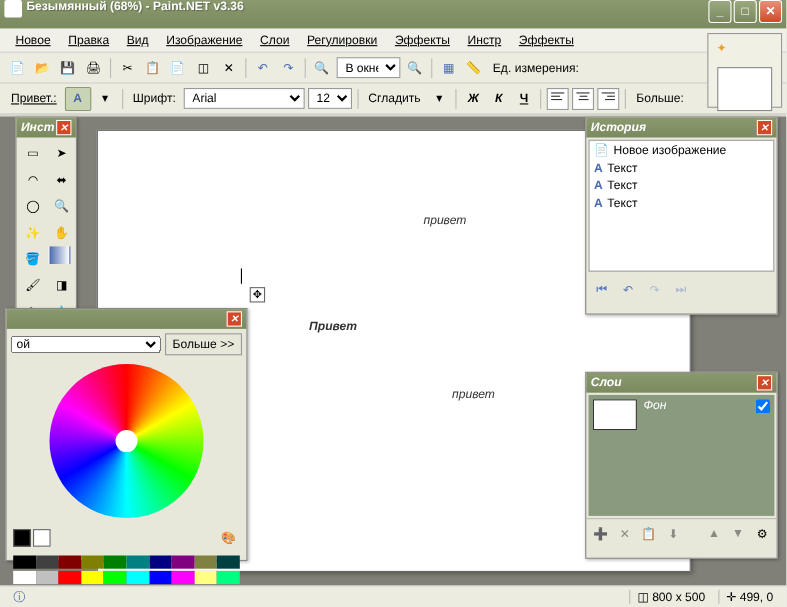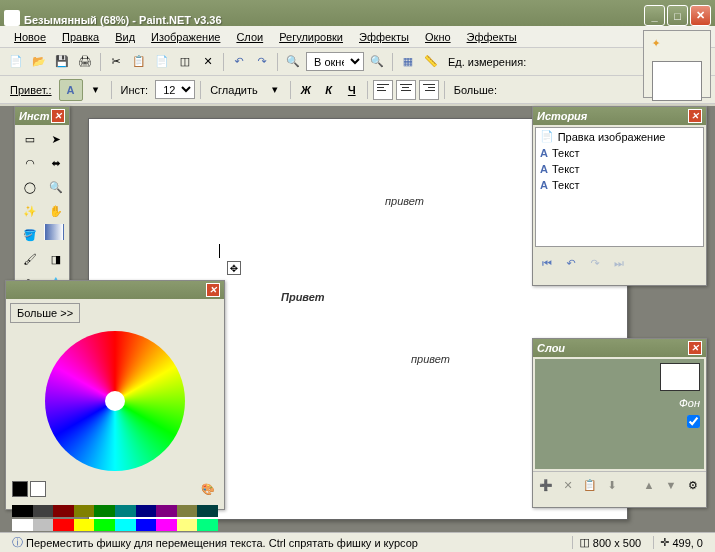--- a/index.html
+++ b/index.html
@@ -1,19 +1,19 @@
 <!DOCTYPE html>
 <html><head>
 <meta charset="utf-8">
 <style>
 * { margin: 0; padding: 0; box-sizing: border-box; font-family: Tahoma, Arial, sans-serif; font-size: 11px; }
 body { background: #d6d6c8; width: 715px; height: 552px; overflow: hidden; position: relative; }
 
 
-.titlebar { height: 26px; background: linear-gradient(to bottom, #8a9a6e, #7a8a5e); display: flex; align-items: flex-end; padding: 0 4px; color: white; font-weight: bold; }
+.titlebar { height: 26px; background: linear-gradient(to bottom, #8a9a6e, #7a8a5e); display: flex; align-items: flex-start; padding: 0 4px; color: white; font-weight: bold; }
 .titlebar .icon { width: 16px; height: 16px; background: #fff; margin-right: 4px; border-radius: 2px; }
 .titlebar .title { flex: 1; text-shadow: 1px 1px 1px rgba(0,0,0,0.3); }
 .winbtns { display: flex; gap: 2px; }
 .winbtn { width: 21px; height: 21px; border: 1px solid #fff; border-radius: 3px; display: flex; align-items: center; justify-content: center; color: white; font-weight: bold; cursor: pointer; }
 .winbtn.min, .winbtn.max { background: linear-gradient(to bottom, #9aaa7e, #7a8a5e); }
 .winbtn.close { background: linear-gradient(to bottom, #e8907a, #d04a2a); }
 
 
 .menubar { height: 22px; background: #f0f0e8; display: flex; align-items: center; padding: 0 6px; border-bottom: 1px solid #ccc; }
 .menuitem { padding: 2px 8px; cursor: pointer; }
@@ -50,21 +50,21 @@
 
 #history { top: 106px; right: 8px; width: 175px; height: 180px; }
 #history .list { background: white; height: 120px; overflow: auto; border: 1px solid #999; margin: 2px; }
 #history .item { padding: 2px 4px; display: flex; align-items: center; gap: 4px; cursor: pointer; }
 #history .navbtns { display: flex; gap: 4px; padding: 4px; justify-content: flex-start; }
 #history .navbtns .tbtn { color: #5a7abe; }
 
 
 #layers { top: 338px; right: 8px; width: 175px; height: 170px; }
 #layers .list { background: #8a9a7e; height: 110px; margin: 2px; }
-#layers .layer { display: flex; align-items: flex-end; padding: 4px; gap: 6px; color: white; font-style: italic; flex-direction: column; }
+#layers .layer { display: flex; align-items: flex-start; padding: 4px; gap: 6px; color: white; font-style: italic; }
 #layers .layer .thumb { width: 40px; height: 28px; background: white; border: 1px solid #333; }
 #layers .layer input[type=checkbox] { margin-left: auto; }
 #layers .bbtns { display: flex; gap: 2px; padding: 3px; border-top: 1px solid #bbb; }
 
 
 #colors { top: 280px; left: 5px; width: 220px; height: 230px; }
 #colors .top { display: flex; align-items: center; gap: 4px; padding: 4px; }
 #colors .top select { flex: 1; }
 #colors .top button { height: 20px; padding: 0 6px; border: 1px solid #999; background: #e8e8da; cursor: pointer; }
 .colorwheel { width: 140px; height: 140px; margin: 4px auto; border-radius: 50%; background: conic-gradient(red, yellow, lime, cyan, blue, magenta, red); position: relative; }
@@ -102,21 +102,21 @@
 </div>
 
 <div class="menubar">
   <div class="menuitem"><u>Новое</u></div>
   <div class="menuitem"><u>Правка</u></div>
   <div class="menuitem"><u>Вид</u></div>
   <div class="menuitem"><u>Изображение</u></div>
   <div class="menuitem"><u>Слои</u></div>
   <div class="menuitem"><u>Регулировки</u></div>
   <div class="menuitem"><u>Эффекты</u></div>
-  <div class="menuitem"><u>Окно</u></div>
+  <div class="menuitem"><u>Инстр</u></div>
   <div class="menuitem"><u>Эффекты</u></div>
 </div>
 
 <div class="toolbar">
   <div class="tbtn">📄</div>
   <div class="tbtn">📂</div>
   <div class="tbtn">💾</div>
   <div class="tbtn">🖨</div>
   <div class="tsep"></div>
   <div class="tbtn">✂</div>
@@ -135,21 +135,22 @@
   <div class="tbtn" style="color:#4a6ab0">▦</div>
   <div class="tbtn">📏</div>
   <label>Ед. измерения:</label>
 </div>
 
 <div class="toolbar">
   <label><u>Привет.:</u></label>
   <div class="tbtn tool active" style="color:#4a6ab0;font-weight:bold">A</div>
   <div class="tbtn">▾</div>
   <div class="tsep"></div>
-  <label>Инст:</label>
+  <label>Шрифт:</label>
+  <select style="width:110px"><option>Arial</option></select>
   <select style="width:40px"><option>12</option></select>
   <div class="tsep"></div>
   <label>Сгладить</label>
   <div class="tbtn">▾</div>
   <div class="tsep"></div>
   <div class="fmt" style="font-style:italic">Ж</div>
   <div class="fmt" style="font-style:italic">К</div>
   <div class="fmt" style="text-decoration:underline">Ч</div>
   <div class="tsep"></div>
   <div class="align">
@@ -220,21 +221,21 @@
 
 <div id="history" class="panel">
   <div class="panel-title">
     <span>История</span>
     <span class="spacer"></span>
     <div class="panel-close">✕</div>
   </div>
   <div class="list">
     <div class="item">
         <span>📄</span>
-        <span>Правка изображение</span>
+        <span>Новое изображение</span>
       </div>
     <div class="item">
         <span style="color:#4a6ab0;font-weight:bold">A</span>
         <span>Текст</span>
       </div>
     <div class="item">
         <span style="color:#4a6ab0;font-weight:bold">A</span>
         <span>Текст</span>
       </div>
     <div class="item">
@@ -274,20 +275,21 @@
     <div class="tbtn">⚙</div>
   </div>
 </div>
 
 <div id="colors" class="panel">
   <div class="panel-title">
     <span class="spacer"></span>
     <div class="panel-close">✕</div>
   </div>
   <div class="top">
+    <select><option>ой</option></select>
     <button>Больше &gt;&gt;</button>
   </div>
   <div class="colorwheel"></div>
   <div class="primsec">
     <div class="sw" style="background:#000"></div>
     <div class="sw" style="background:#fff"></div>
     <span style="flex:1"></span>
     <div class="tbtn">🎨</div>
   </div>
   <div class="swatchrow" id="pal1">
@@ -312,21 +314,20 @@
       <div style="background: rgb(0, 0, 255);"></div>
       <div style="background: rgb(255, 0, 255);"></div>
       <div style="background: rgb(255, 255, 128);"></div>
       <div style="background: rgb(0, 255, 128);"></div>
     </div>
 </div>
 
 <div class="statusbar">
   <div class="cell">
       <span style="color:#4a6ab0">ⓘ</span> 
-      <span>Переместить фишку для перемещения текста. Ctrl спрятать фишку и курсор</span>
     </div>
   <div class="cell">
       <span>◫</span>
       <span>800 x 500</span>
     </div>
   <div class="cell">
       <span>✛</span>
       <span>499, 0</span>
     </div>
 </div>

